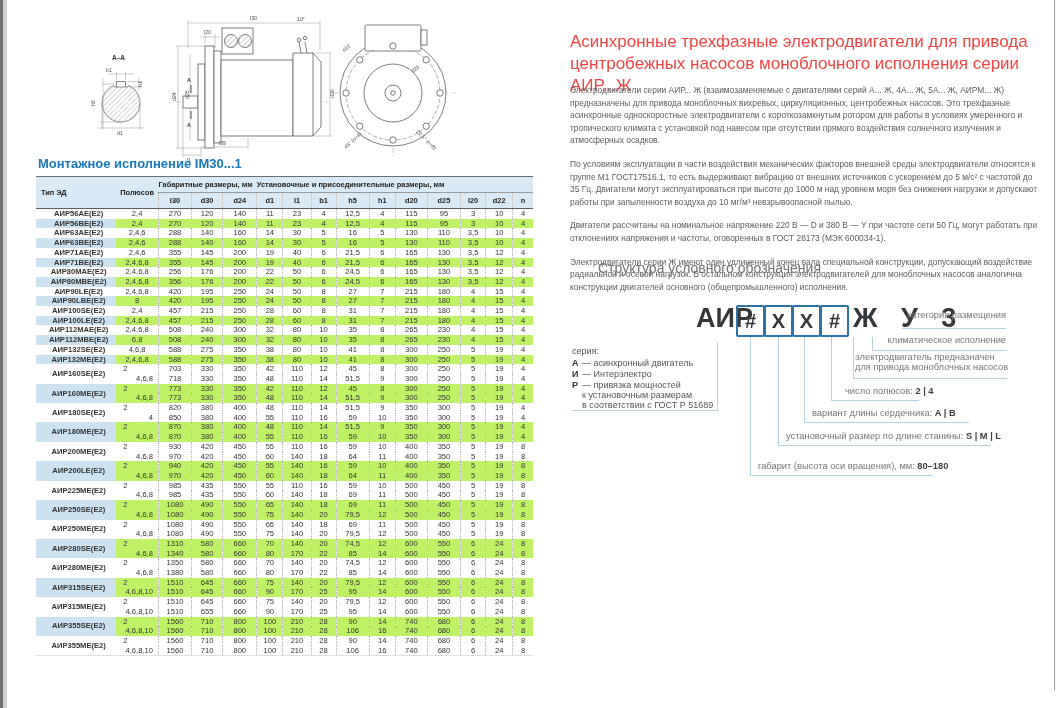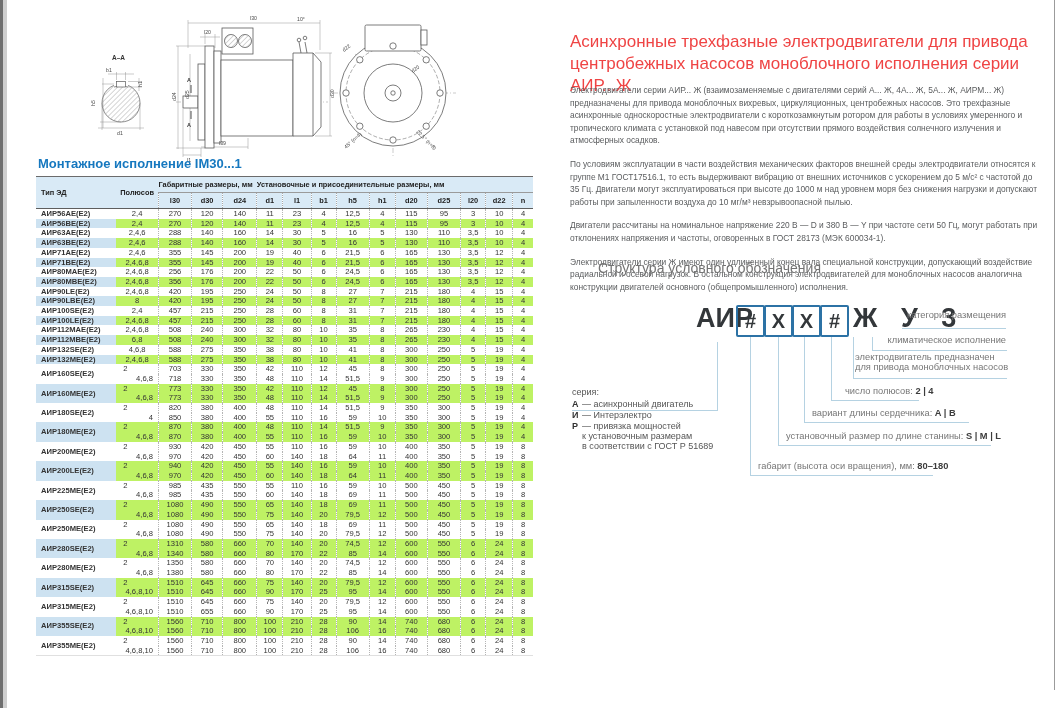--- a/index.html
+++ b/index.html
@@ -20,21 +20,21 @@
   .tbl-wrap{position:absolute;left:36px;top:176px;}
   #motor-table{border-collapse:collapse;table-layout:fixed;width:497px;color:#333;}
   #motor-table th,#motor-table td{padding:0;margin:0;overflow:hidden;white-space:nowrap;}
   #motor-table thead th{background:#d9eaf6;font-size:7.4px;font-weight:bold;color:#222;height:15px;}
   #motor-table thead{border-top:1px solid #6b6b6b;border-bottom:1px solid #5e5e5e;}
   #motor-table th.grp{border-bottom:1px solid #9a9a9a;text-align:left;}
   #motor-table th.sub{text-align:center;border-left:1px dotted #a8a8a8;}
   #motor-table th.htype{text-align:left;padding-left:5px;margin-top:42px;}
   #motor-table th.hpoles{text-align:center;}
   #motor-table tbody td{height:9.7px;font-size:7.6px;line-height:9.7px;}
-  #motor-table td.type{font-weight:bold;text-align:left;padding-left:5px;font-size:7.6px;}
+  #motor-table td.type{font-weight:bold;text-align:center;padding-left:5px;font-size:7.6px;}
   #motor-table td.num{text-align:center;border-left:1px dotted #b5b5b5;}
   #motor-table td.poles{text-align:center;}
   #motor-table td.pl{text-align:left;padding-left:7px;}
   #motor-table td.pr{text-align:right;padding-right:5px;}
   #motor-table tr.shaded{background:#bef264;}
   #motor-table tr.shaded td.type{background:#cde2f1;}
   #motor-table tbody{border-bottom:1px solid #e0e0e0;}
 
   
   .art-title{position:absolute;left:570px;top:20px;width:478px;font-size:17px;
@@ -49,21 +49,21 @@
         font-size:20px;font-weight:bold;color:#33373a;text-align:center;line-height:28px;}
   .b0{left:166px}.b1{left:194px}.b2{left:222px}.b3{left:250px}
   .desig-suffix{position:absolute;left:283px;top:45px;font-size:27px;font-weight:bold;color:#33373a;letter-spacing:8px;}
   .cl{position:absolute;font-size:9.3px;color:#767676;}
   .cl b{color:#3c3c3c;}
   .ln{position:absolute;border-color:#b5d2e2;border-style:solid;border-width:0;}
   .lnL{border-left-width:1.5px;border-bottom-width:1.5px;}
   .lnR{border-right-width:1.5px;border-bottom-width:1.5px;}
   .lnH{border-bottom-width:1.5px;}
   .series{position:absolute;left:2px;top:88px;width:158px;font-size:9px;color:#555;}
-  .series .ser-cap{margin-bottom:2px;margin-top:41px;}
+  .series .ser-cap{margin-bottom:2px;}
   .series .item{display:flex;margin-bottom:1px;}
   .series .item b{color:#333;flex:0 0 10px;}
   .series .item span{white-space:pre-line;}
 </style>
 </head>
 <body>
 
 <div id="app">
   <div class="edge-dark"></div>
   <div class="edge-soft"></div>

